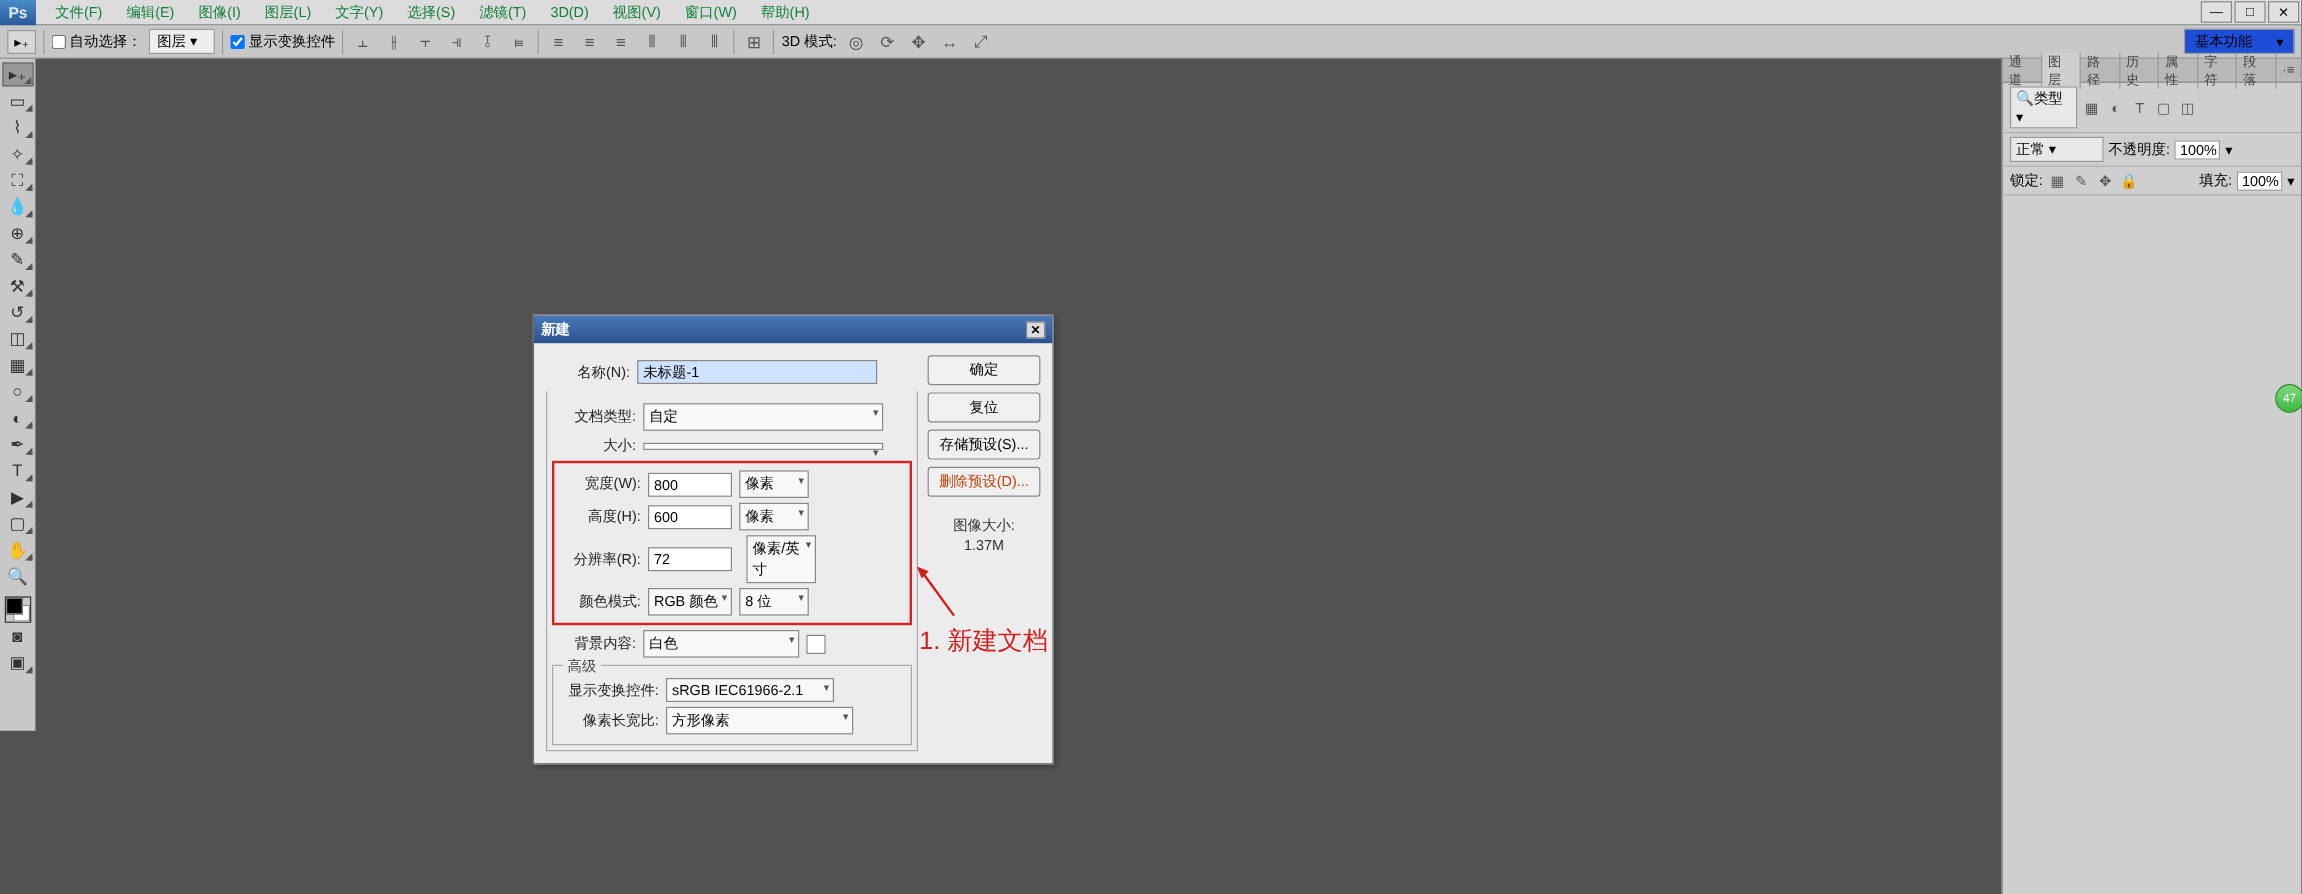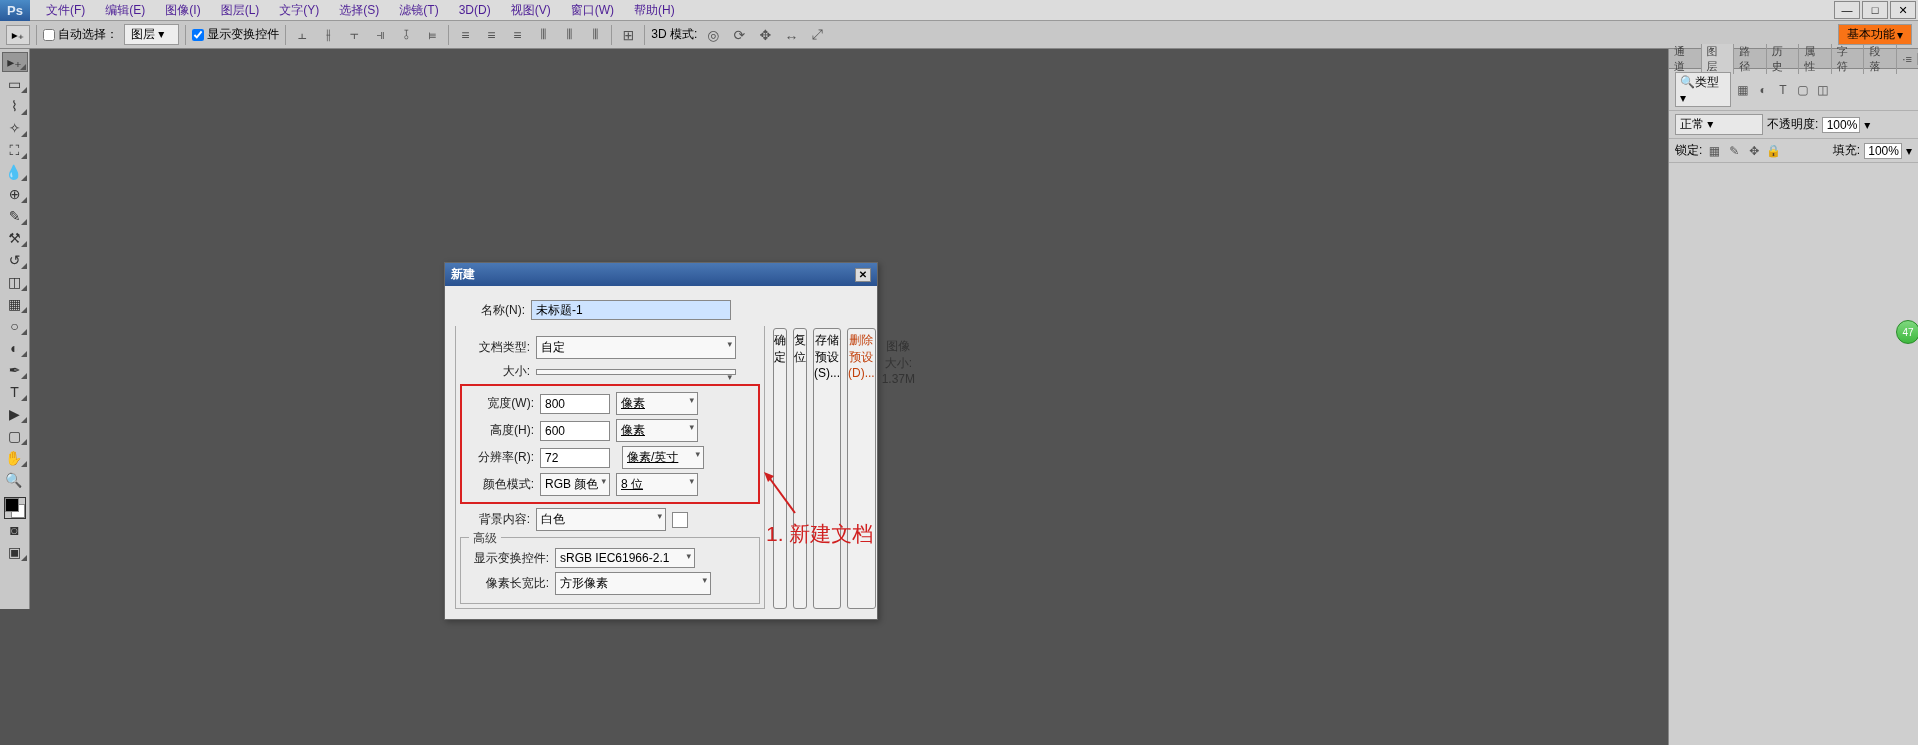--- a/index.html
+++ b/index.html
@@ -1,32 +1,32 @@
 <!DOCTYPE html>
 <html><head>
 <meta charset="utf-8">
 <style>
 * { margin: 0; padding: 0; box-sizing: border-box; font-family: "Microsoft YaHei", SimSun, sans-serif; font-size: 12px; }
 body { background: #535353; width: 1918px; height: 745px; overflow: hidden; position: relative; }
 
 
 .menubar { background: #dcdcdc; height: 21px; display: flex; align-items: center; border-bottom: 1px solid #999; }
 .ps-logo { width: 30px; height: 21px; background: linear-gradient(#4a8bc7, #2a5a9a); color: #dfe9f5; font-weight: bold; font-size: 13px; display: flex; align-items: center; justify-content: center; margin-right: 6px; }
-.menubar .menu-item { padding: 0 10px; color: #4c1d95; cursor: default; }
+.menubar .menu-item { padding: 0 10px; color: #15803d; cursor: default; }
 .win-controls { margin-left: auto; display: flex; }
 .win-btn { width: 26px; height: 18px; border: 1px solid #888; background: #e0e0e0; display: flex; align-items: center; justify-content: center; font-size: 11px; margin-right: 2px; }
 
 
 .optionsbar { background: #c8c8c8; height: 28px; display: flex; align-items: center; border-bottom: 1px solid #888; padding: 0 6px; gap: 6px; }
 .opt-tool-icon { width: 24px; height: 20px; border: 1px solid #999; background: #d8d8d8; display:flex; align-items:center; justify-content:center; }
 .opt-check { display: flex; align-items: center; gap: 3px; }
 .opt-select { background: #eee; border: 1px solid #999; padding: 1px 14px 1px 6px; position:relative; }
 .opt-divider { width: 1px; height: 20px; background: #999; }
 .opt-icon { width: 20px; height: 20px; color: #555; display:flex; align-items:center; justify-content:center; font-size:14px; }
-.workspace-switch { margin-left: auto; background:#f97316; border:1px solid #999; padding:1px 8px; display:flex; align-items:center; gap:2px;}
+.workspace-switch { margin-left: auto; background:#1d4ed8; border:1px solid #999; padding:1px 8px; display:flex; align-items:center; gap:20px;}
 
 
 .tools-col { position: absolute; left: 0; top: 49px; width: 30px; background: #c8c8c8; border-right:1px solid #888; display:flex; flex-direction:column; align-items:center; padding-top:2px; height: 560px; }
 .tool-btn { width: 26px; height: 20px; margin: 1px 0; display:flex; align-items:center; justify-content:center; color:#333; position:relative; font-size:14px; }
 .tool-btn.sel { background:#989898; border:1px solid #666;}
 .tool-corner { position:absolute; right:1px; bottom:1px; border:3px solid transparent; border-right-color:#555; border-bottom-color:#555; width:0; height:0;}
 .color-swatch { width:22px; height:22px; border:1px solid #333; margin-top:6px; position:relative;}
 .color-fg{position:absolute;width:14px;height:14px;background:#000;border:1px solid #888;top:0;left:0;}
 .color-bg{position:absolute;width:14px;height:14px;background:#fff;border:1px solid #888;bottom:0;right:0;}
 
@@ -42,30 +42,30 @@
 
 
 .canvas-area { position:absolute; left:30px; right:250px; top:49px; bottom:0; background:#535353; }
 
 
 .dialog { position:absolute; left:444px; top:262px; width:434px; background:#ececec; border:1px solid #666; box-shadow:2px 2px 6px rgba(0,0,0,0.3);}
 .dlg-title { background:linear-gradient(#4a78b5,#2a5290); color:#fff; padding:3px 6px; display:flex; align-items:center; font-weight:bold;}
 .dlg-close { margin-left:auto; width:16px; height:14px; background:#ddd; border:1px solid #888; color:#000; display:flex;align-items:center;justify-content:center; font-size:10px;}
 .dlg-body { padding:10px; display:flex; gap:8px;}
 .dlg-left { flex:1; }
-.dlg-right { width:94px; display:flex; flex-direction:row; gap:6px;margin-top:32px;}
+.dlg-right { width:94px; display:flex; flex-direction:column; gap:6px;}
 .dlg-btn { background:#f0f0f0; border:1px solid #888; padding:3px 0; text-align:center; border-radius:3px;}
 .dlg-btn.disabled { color:#c2410c; }
 .frow { display:flex; align-items:center; margin:4px 0; }
 .flabel { width:76px; text-align:right; padding-right:6px; color:#222;}
 .finput { background:#fff; border:1px solid #888; padding:2px 4px; width:70px;}
 .finput.long { width:200px;}
 .fsel { background:#f8f8f8; border:1px solid #888; padding:2px 4px; width:70px; position:relative;}
 .fsel.long{width:200px;}
-.fsel.med{width:82px;text-decoration:underline;}
+.fsel.med{width:58px;}
 .fsel::after{content:"▾"; position:absolute; right:3px; top:2px; font-size:9px; color:#555;}
 .redbox { border:2px solid #d92020; padding:2px 2px; margin:4px 0;}
 .groupbox { border:1px solid #aaa; margin-top:6px; padding:6px 4px 4px; position:relative;}
 .grouplabel { position:absolute; top:-8px; left:8px; background:#ececec; padding:0 4px; color:#444;}
 .img-size { text-align:center; color:#333; margin-top:10px;}
 .annotation { position:absolute; color:#d02020; font-size:21px; }
 .arrow-svg { position:absolute; }
 
 .collapse-tab { position:absolute; left:0; top:54px; width:10px; height:36px; background:#b8b8b8; border:1px solid #888; display:flex; align-items:center; justify-content:center; font-size:8px; color:#555;}
 .green-badge { position:absolute; right:-2px; top:320px; width:24px; height:24px; border-radius:50%; background:linear-gradient(#7ed87e,#3eb83e); border:1px solid #2a8a2a; color:#fff; font-size:10px; display:flex;align-items:center;justify-content:center;}
@@ -183,21 +183,21 @@
   </div>
   <div class="panel-row">
     <div class="psel" style="width:56px"><span>🔍</span><span>类型</span> ▾</div>
     <div class="picon">▦</div>
     <div class="picon">◐</div>
     <div class="picon">T</div>
     <div class="picon">▢</div>
     <div class="picon">◫</div>
   </div>
   <div class="panel-row">
-    <div class="psel" style="width:88px"><span>正常</span> ▾</div>
+    <div class="psel" style="width:78px"><span>正常</span> ▾</div>
     <span>不透明度:</span>
     <div class="pinput">100%</div>
       <span>▾</span>
   </div>
   <div class="panel-row">
     <span>锁定:</span>
     <div class="picon">▦</div>
     <div class="picon">✎</div>
     <div class="picon">✥</div>
     <div class="picon">🔒</div>

